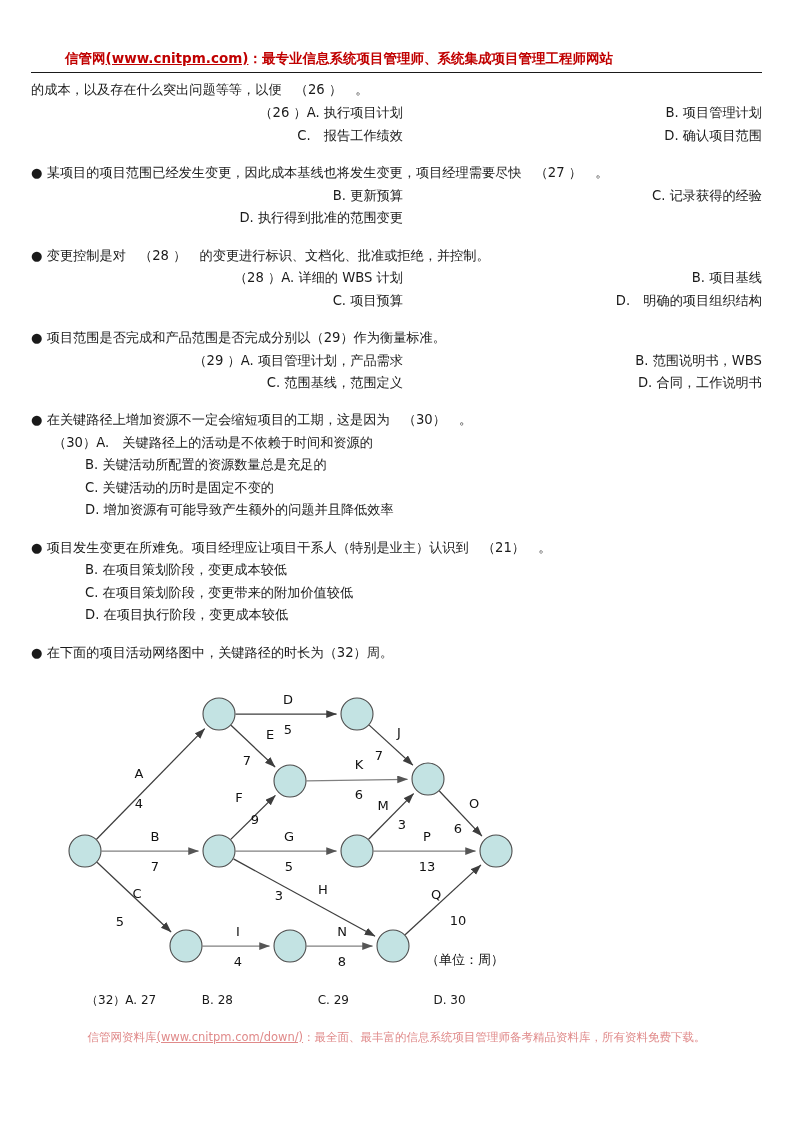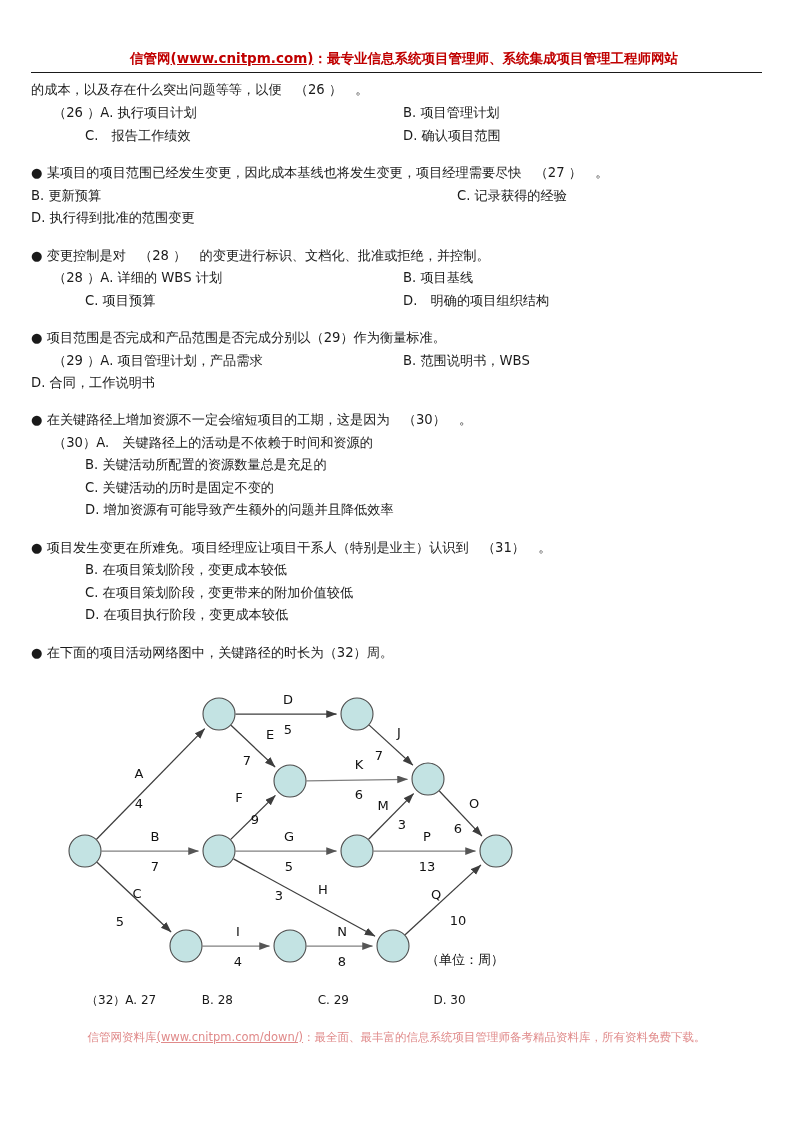--- a/index.html
+++ b/index.html
@@ -10,21 +10,21 @@
     font-family:"DejaVu Sans","Liberation Sans",sans-serif;
     color:#1a1a1a;
     position:relative;
     overflow:hidden;
   }
   .page{position:relative;width:793px;height:1122px;}
 
   
   .site-header{
     position:absolute; left:0; top:48px; width:678px;
-    text-align:right;
+    text-align:center;
   }
   .site-header .hdr-text{
     font-size:13.5px;
     font-weight:bold;
     color:#c00000;
     letter-spacing:0px;
     white-space:nowrap;
     display:inline-block;
   }
   .site-header .hdr-url{ text-decoration:underline; }
@@ -45,20 +45,21 @@
     font-size:13.2px;
     margin:16px 0 1px 0;
     padding-left:14px;
     text-indent:-14px;
     white-space:nowrap;
   }
   .opt-grid{
     display:grid;
     grid-template-columns:372px auto;
     margin:1px 0 0 0;
+    text-align:right;
   }
   .opt{ font-size:13.2px; white-space:nowrap; padding:1px 0;}
   .opt-a{ padding-left:22px; }
   .opt-c{ padding-left:54px; }
   .opt-b, .opt-d{ padding-left:0px; }
   .opt-stack{ margin-top:1px; }
   .opt-stack .opt{ padding-left:54px; }
   .opt-stack .opt.first{ padding-left:22px; }
 
   
@@ -136,36 +137,37 @@
         <div class="opt opt-c">C. 项目预算</div>
         <div class="opt opt-d">D.　明确的项目组织结构</div>
       </div>
     </div>
 
     <div class="qblock">
       <p class="qstem">● 项目范围是否完成和产品范围是否完成分别以（29）作为衡量标准。</p>
       <div class="opt-grid">
         <div class="opt opt-a">（29 ）A. 项目管理计划，产品需求</div>
         <div class="opt opt-b">B. 范围说明书，WBS</div>
+        <div class="opt opt-c">C. 范围基线，范围定义</div>
         <div class="opt opt-d">D. 合同，工作说明书</div>
       </div>
     </div>
 
     <div class="qblock">
       <p class="qstem">● 在关键路径上增加资源不一定会缩短项目的工期，这是因为　（30）　。</p>
       <div class="opt-stack">
         <div class="opt first">（30）A.　关键路径上的活动是不依赖于时间和资源的</div>
         <div class="opt">B. 关键活动所配置的资源数量总是充足的</div>
         <div class="opt">C. 关键活动的历时是固定不变的</div>
         <div class="opt">D. 增加资源有可能导致产生额外的问题并且降低效率</div>
       </div>
     </div>
 
     <div class="qblock">
-      <p class="qstem">● 项目发生变更在所难免。项目经理应让项目干系人（特别是业主）认识到　（31）　。</p>
+      <p class="qstem">● 项目发生变更在所难免。项目经理应让项目干系人（特别是业主）认识到　（21）　。</p>
       <div class="opt-stack">
         <div class="opt">B. 在项目策划阶段，变更成本较低</div>
         <div class="opt">C. 在项目策划阶段，变更带来的附加价值较低</div>
         <div class="opt">D. 在项目执行阶段，变更成本较低</div>
       </div>
     </div>
 
     <div class="qblock">
       <p class="qstem">● 在下面的项目活动网络图中，关键路径的时长为（32）周。</p>
     </div>

